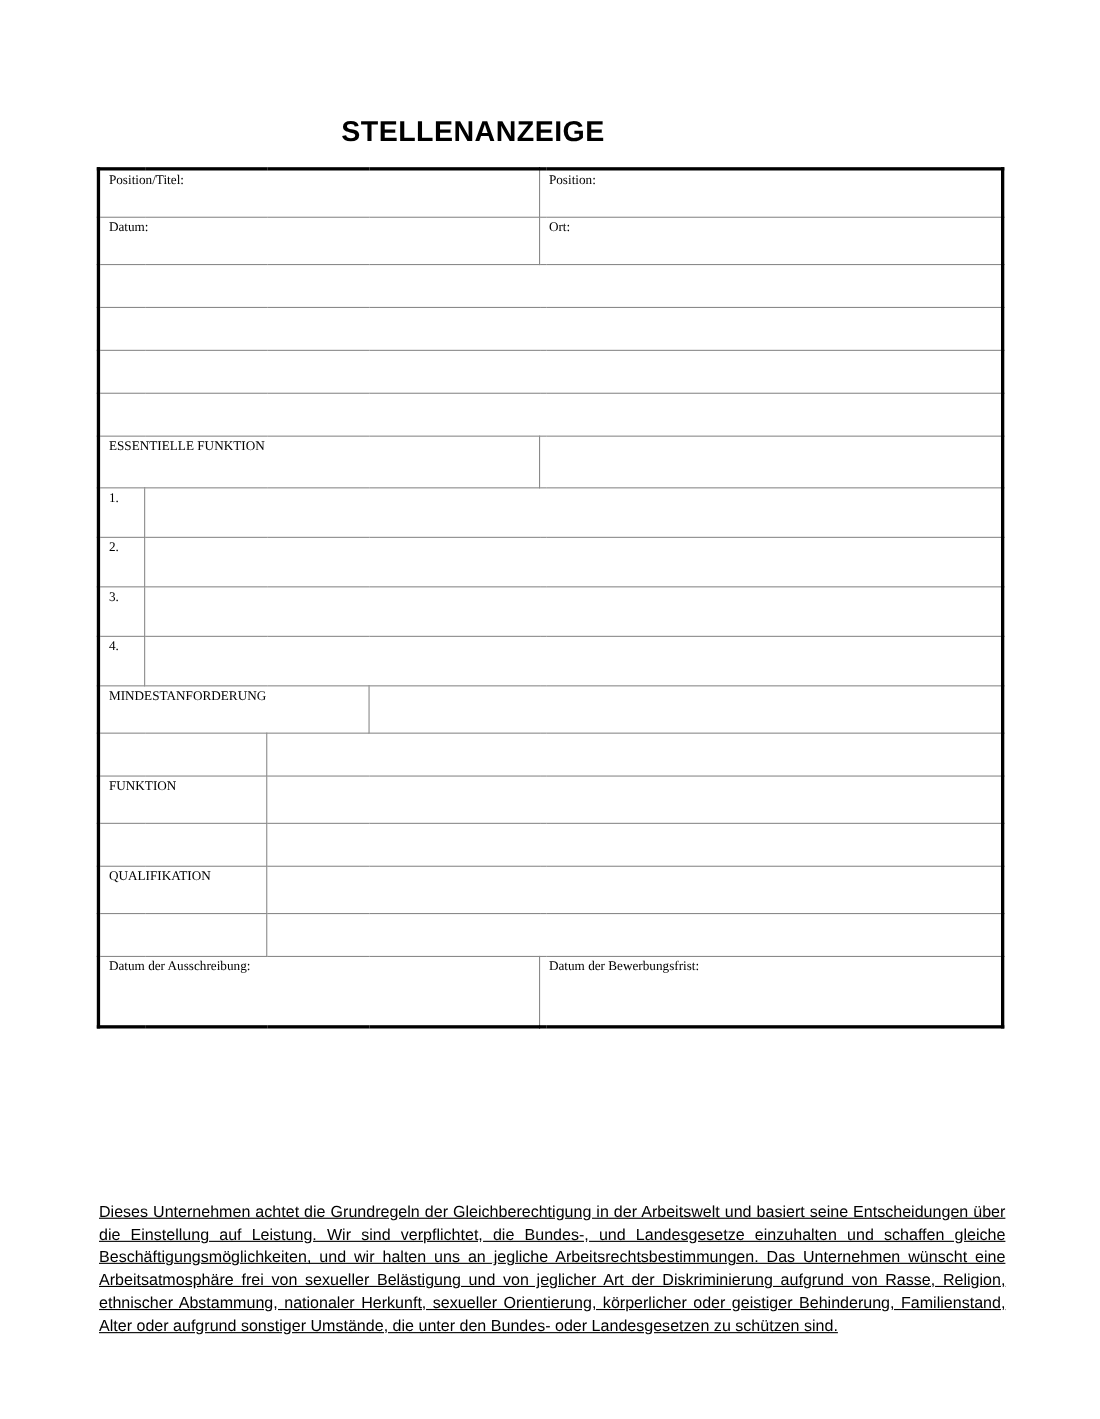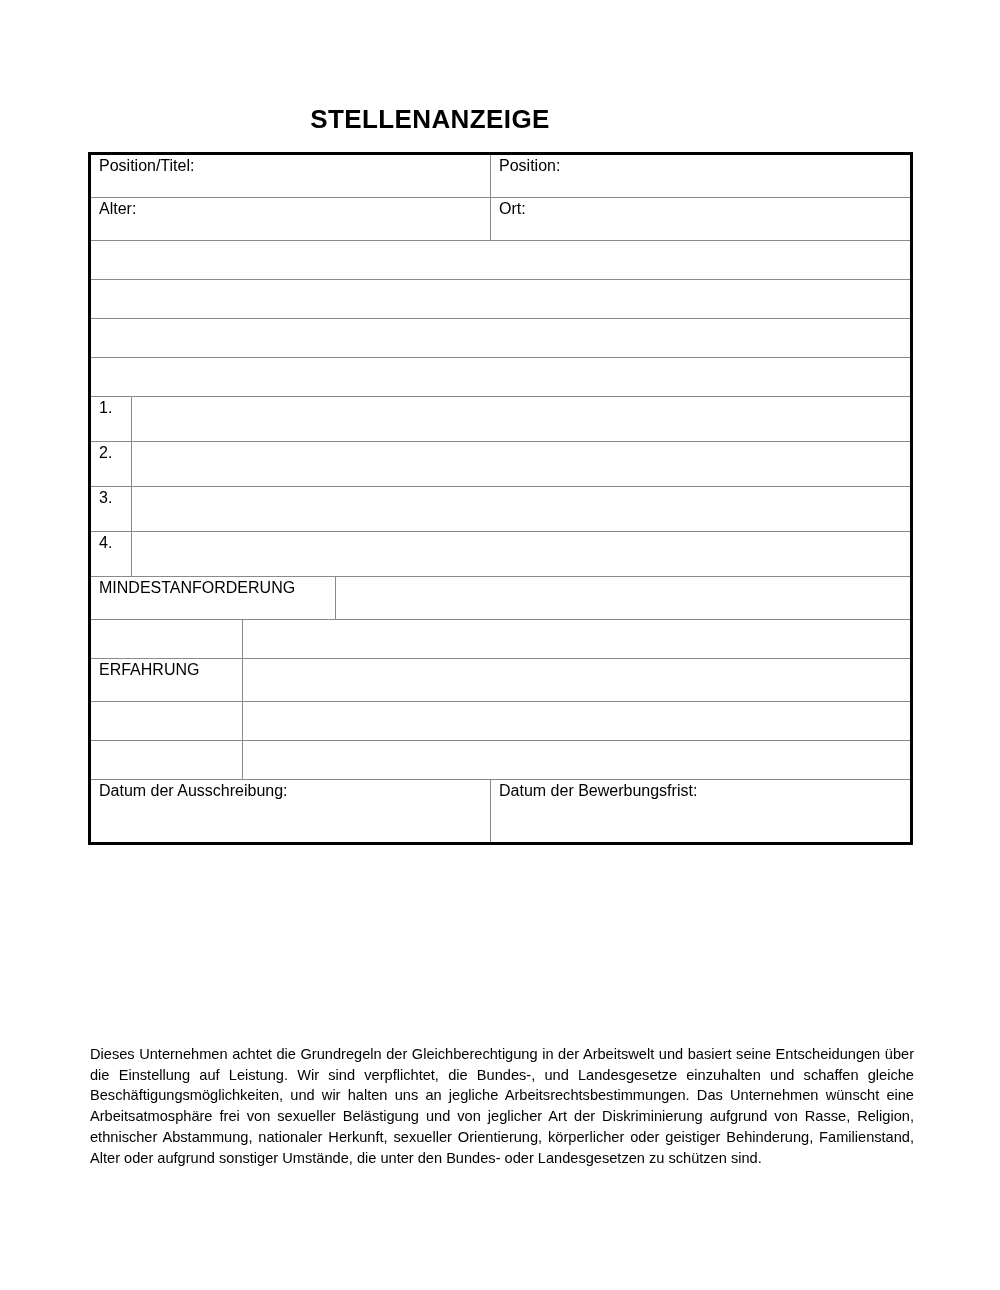--- a/index.html
+++ b/index.html
@@ -40,23 +40,24 @@
     left: 88px;
     top: 152px;
     width: 822px;
     border-collapse: collapse;
     table-layout: fixed;
     border: 3px solid #000;
   }
   .form-table td {
     border: 1px solid #8a8a8a;
     padding: 0 8px;
-    font-size: 16px;
+    font-size: 12px;
     line-height: 1.35;
     vertical-align: top;
+    font-family: Liberation Serif, serif;
   }
 
   
   .r-head   { height: 42px; }
   .r-type   { height: 40px; }
   .r-blank  { height: 38px; }
   .r-label  { height: 46px; }
   .r-num    { height: 44px; }
   .r-req    { height: 42px; }
   .r-reqb   { height: 38px; }
@@ -74,26 +75,27 @@
   .type-col-b { width: 120px; }
   .type-grid div > span { display: block; line-height: 1.45; }
 
   
   .num-col { width: 42px; }
 
   
   .disclaimer {
     position: absolute;
     left: 90px;
-    top: 1044px;
+    top: 1092px;
     width: 824px;
     font-size: 14.6px;
     line-height: 1.42;
     text-align: justify;
     text-justify: inter-word;
+    text-decoration: underline;
   }
 </style>
 </head>
 <body>
 
 <div class="page">
 
   <div class="doc-title">STELLENANZEIGE</div>
 
   <table class="form-table">
@@ -106,39 +108,43 @@
       <col style="width:415px">
     </colgroup>
 
     <tbody>
         <tr>
       <td class="r-head pad-t" colspan="4">Position/Titel:</td>
       <td class="r-head pad-t" colspan="2">Position:</td>
     </tr>
 
     <tr>
-      <td class="r-head pad-t" colspan="4">Alter:</td>
+      <td class="r-head pad-t" colspan="4">Datum:</td>
       <td class="r-head pad-t" colspan="2">Ort:</td>
     </tr>
 
 
 
     <tr>
       <td class="r-blank" colspan="6"></td>
     </tr>
     <tr>
       <td class="r-blank" colspan="6"></td>
     </tr>
     <tr>
       <td class="r-blank" colspan="6"></td>
     </tr>
     <tr>
       <td class="r-blank" colspan="6"></td>
     </tr>
 
+    <tr>
+      <td class="r-label bottom-al" colspan="4">ESSENTIELLE FUNKTION</td>
+      <td class="r-label" colspan="2"></td>
+    </tr>
 
     <tr>
       <td class="r-num num-col bottom-al">1.</td>
       <td class="r-num" colspan="5"></td>
     </tr>
     <tr>
       <td class="r-num num-col bottom-al">2.</td>
       <td class="r-num" colspan="5"></td>
     </tr>
     <tr>
@@ -154,28 +160,32 @@
       <td class="r-req bottom-al" colspan="3">MINDESTANFORDERUNG</td>
       <td class="r-req" colspan="3"></td>
     </tr>
 
     <tr>
       <td class="r-reqb" colspan="2"></td>
       <td class="r-reqb" colspan="4"></td>
     </tr>
 
     <tr>
-      <td class="r-req bottom-al" colspan="2">ERFAHRUNG</td>
+      <td class="r-req bottom-al" colspan="2">FUNKTION</td>
       <td class="r-req" colspan="4"></td>
     </tr>
     <tr>
       <td class="r-reqb" colspan="2"></td>
       <td class="r-reqb" colspan="4"></td>
     </tr>
 
+    <tr>
+      <td class="r-req bottom-al" colspan="2">QUALIFIKATION</td>
+      <td class="r-req" colspan="4"></td>
+    </tr>
     <tr>
       <td class="r-reqb" colspan="2"></td>
       <td class="r-reqb" colspan="4"></td>
     </tr>
 
     <tr>
       <td class="r-dates pad-t" colspan="4">Datum der Ausschreibung:</td>
       <td class="r-dates pad-t" colspan="2">Datum der Bewerbungsfrist:</td>
     </tr>
 

